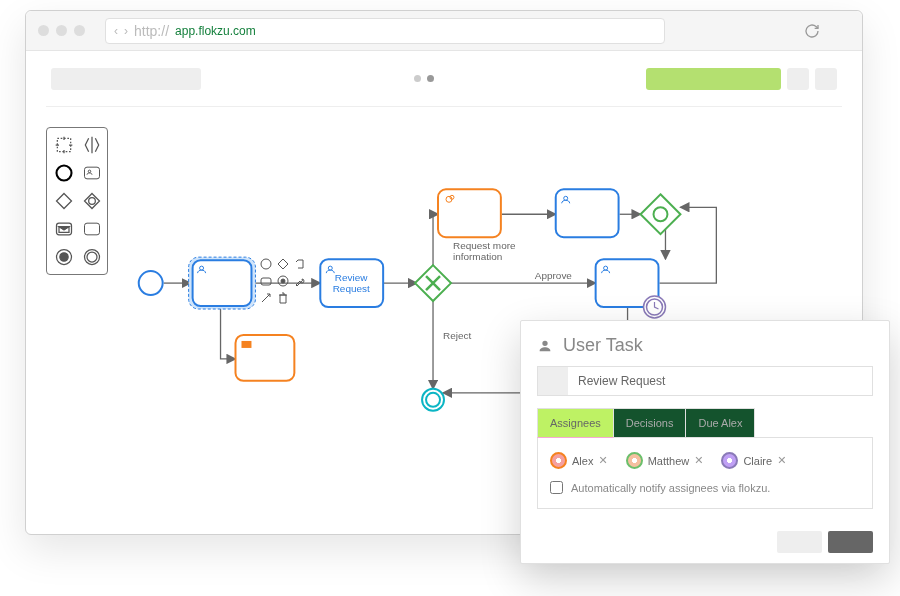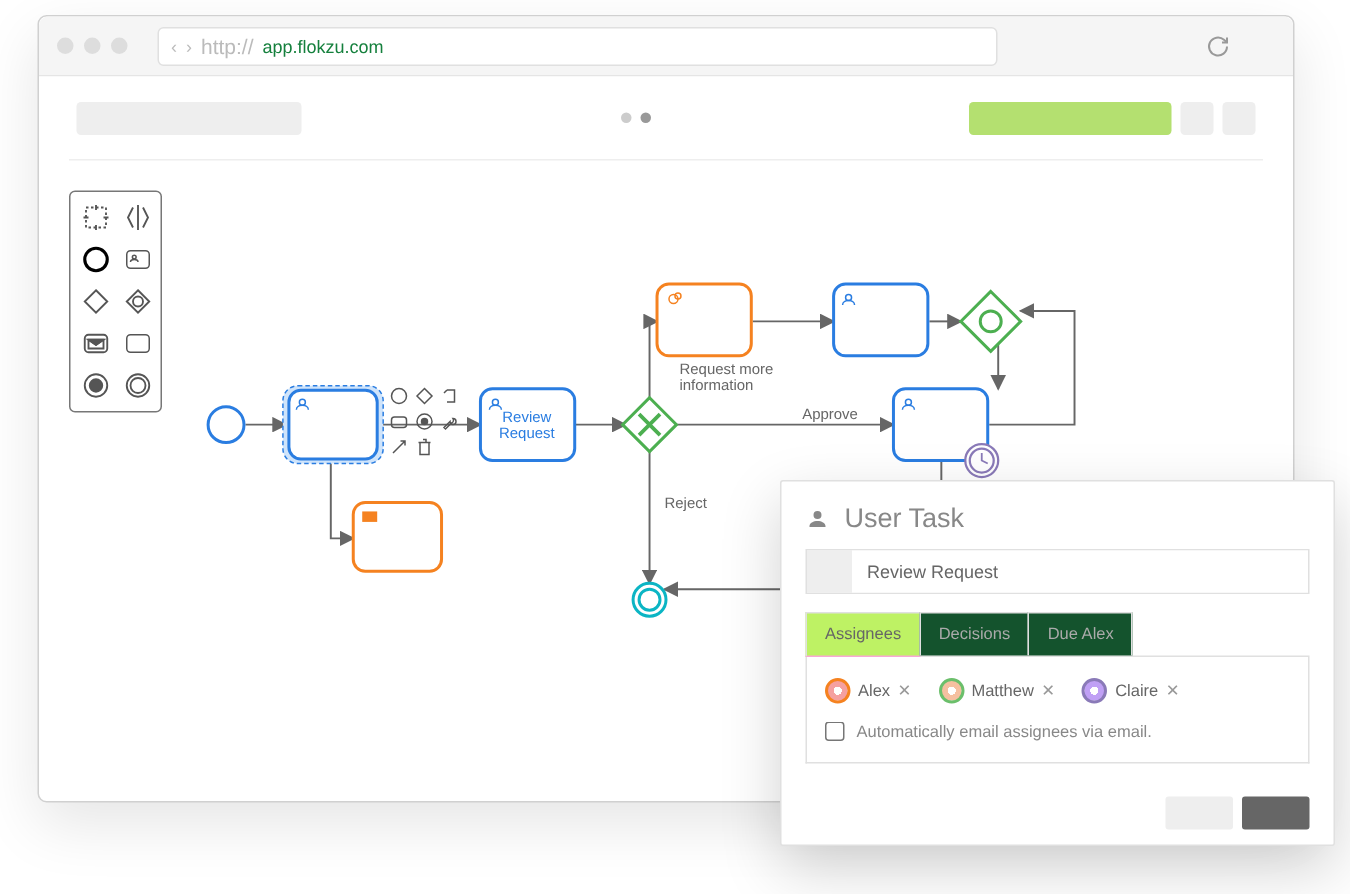--- a/index.html
+++ b/index.html
@@ -321,21 +321,21 @@
           <span class="rm">✕</span>
         </div>
         <div class="chip">
           <div class="avatar c"></div>
           <span>Claire</span>
           <span class="rm">✕</span>
         </div>
       </div>
       <label class="chk">
         <input type="checkbox" style="">
-        <span>Automatically email assignees via email.</span>
+        <span>Automatically notify assignees via flokzu.</span>
       </label>
     </div>
   </div>
   <div class="panel-ft">
     <div class="btn light"></div>
     <div class="btn dark"></div>
   </div>
 </div>
 
 </body></html>

